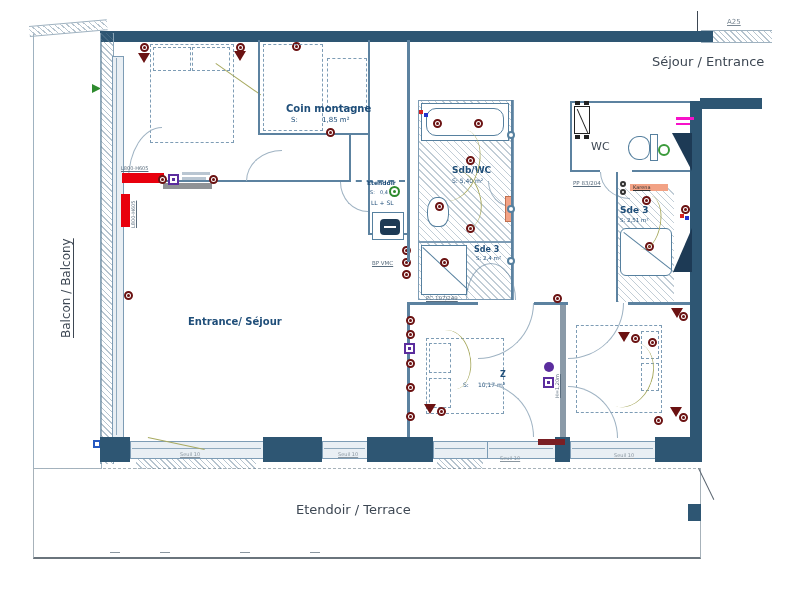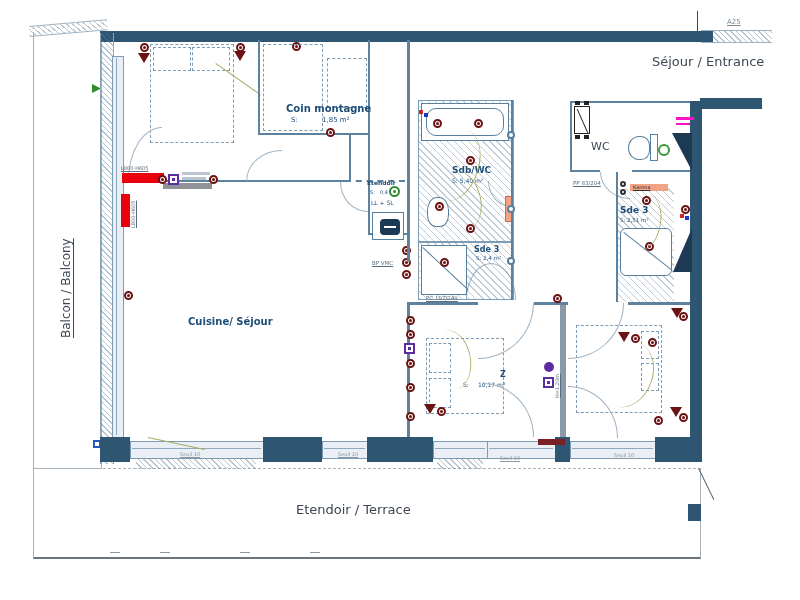--- a/index.html
+++ b/index.html
@@ -130,21 +130,21 @@
   <div class="thin" style="left:258px;top:133px;width:112px;height:2px;"></div>
   <div class="thin" style="left:349px;top:133px;width:2px;height:48px;"></div>
   <div class="thin" style="left:368px;top:40px;width:2px;height:195px;"></div>
   <div class="dashedbox" style="left:263px;top:44px;width:58px;height:85px;"></div>
   <div class="dashedbox" style="left:327px;top:58px;width:38px;height:48px;"></div>
   <div class="roomlabel" style="left:286px;top:104px;font-size:10px;">Coin montagne</div>
   <div class="small" style="left:291px;top:117px;font-size:7px;">S:</div>
   <div class="small" style="left:322px;top:117px;font-size:7px;">1,85 m²</div>
   <div class="outlet" style="left:326px;top:128px;"></div>
 
-  <div class="roomlabel" style="left:188px;top:317px;font-size:10px;">Cuisine/ Séjour</div>
+  <div class="roomlabel" style="left:188px;top:317px;font-size:10px;">Entrance/ Séjour</div>
   <div class="oline" style="left:148px;top:437px;width:58px;transform:rotate(12deg);"></div>
 
   <div class="thin" style="left:368px;top:233px;width:41px;height:2px;"></div>
   <div class="arc arc-bl" style="left:340px;top:182px;width:28px;height:30px;"></div>
   <div class="roomlabel" style="left:367px;top:180px;font-size:6px;">Etendoir</div>
   <div class="small" style="left:370px;top:190px;font-size:5px;">S:</div>
   <div class="small" style="left:380px;top:190px;font-size:5px;">0,4</div>
   <div class="gtarget" style="left:389px;top:186px;"></div>
   <div class="small" style="left:371px;top:200px;font-size:6px;">LL + SL</div>
   <div class="fixture" style="left:372px;top:212px;width:32px;height:28px;"></div>

